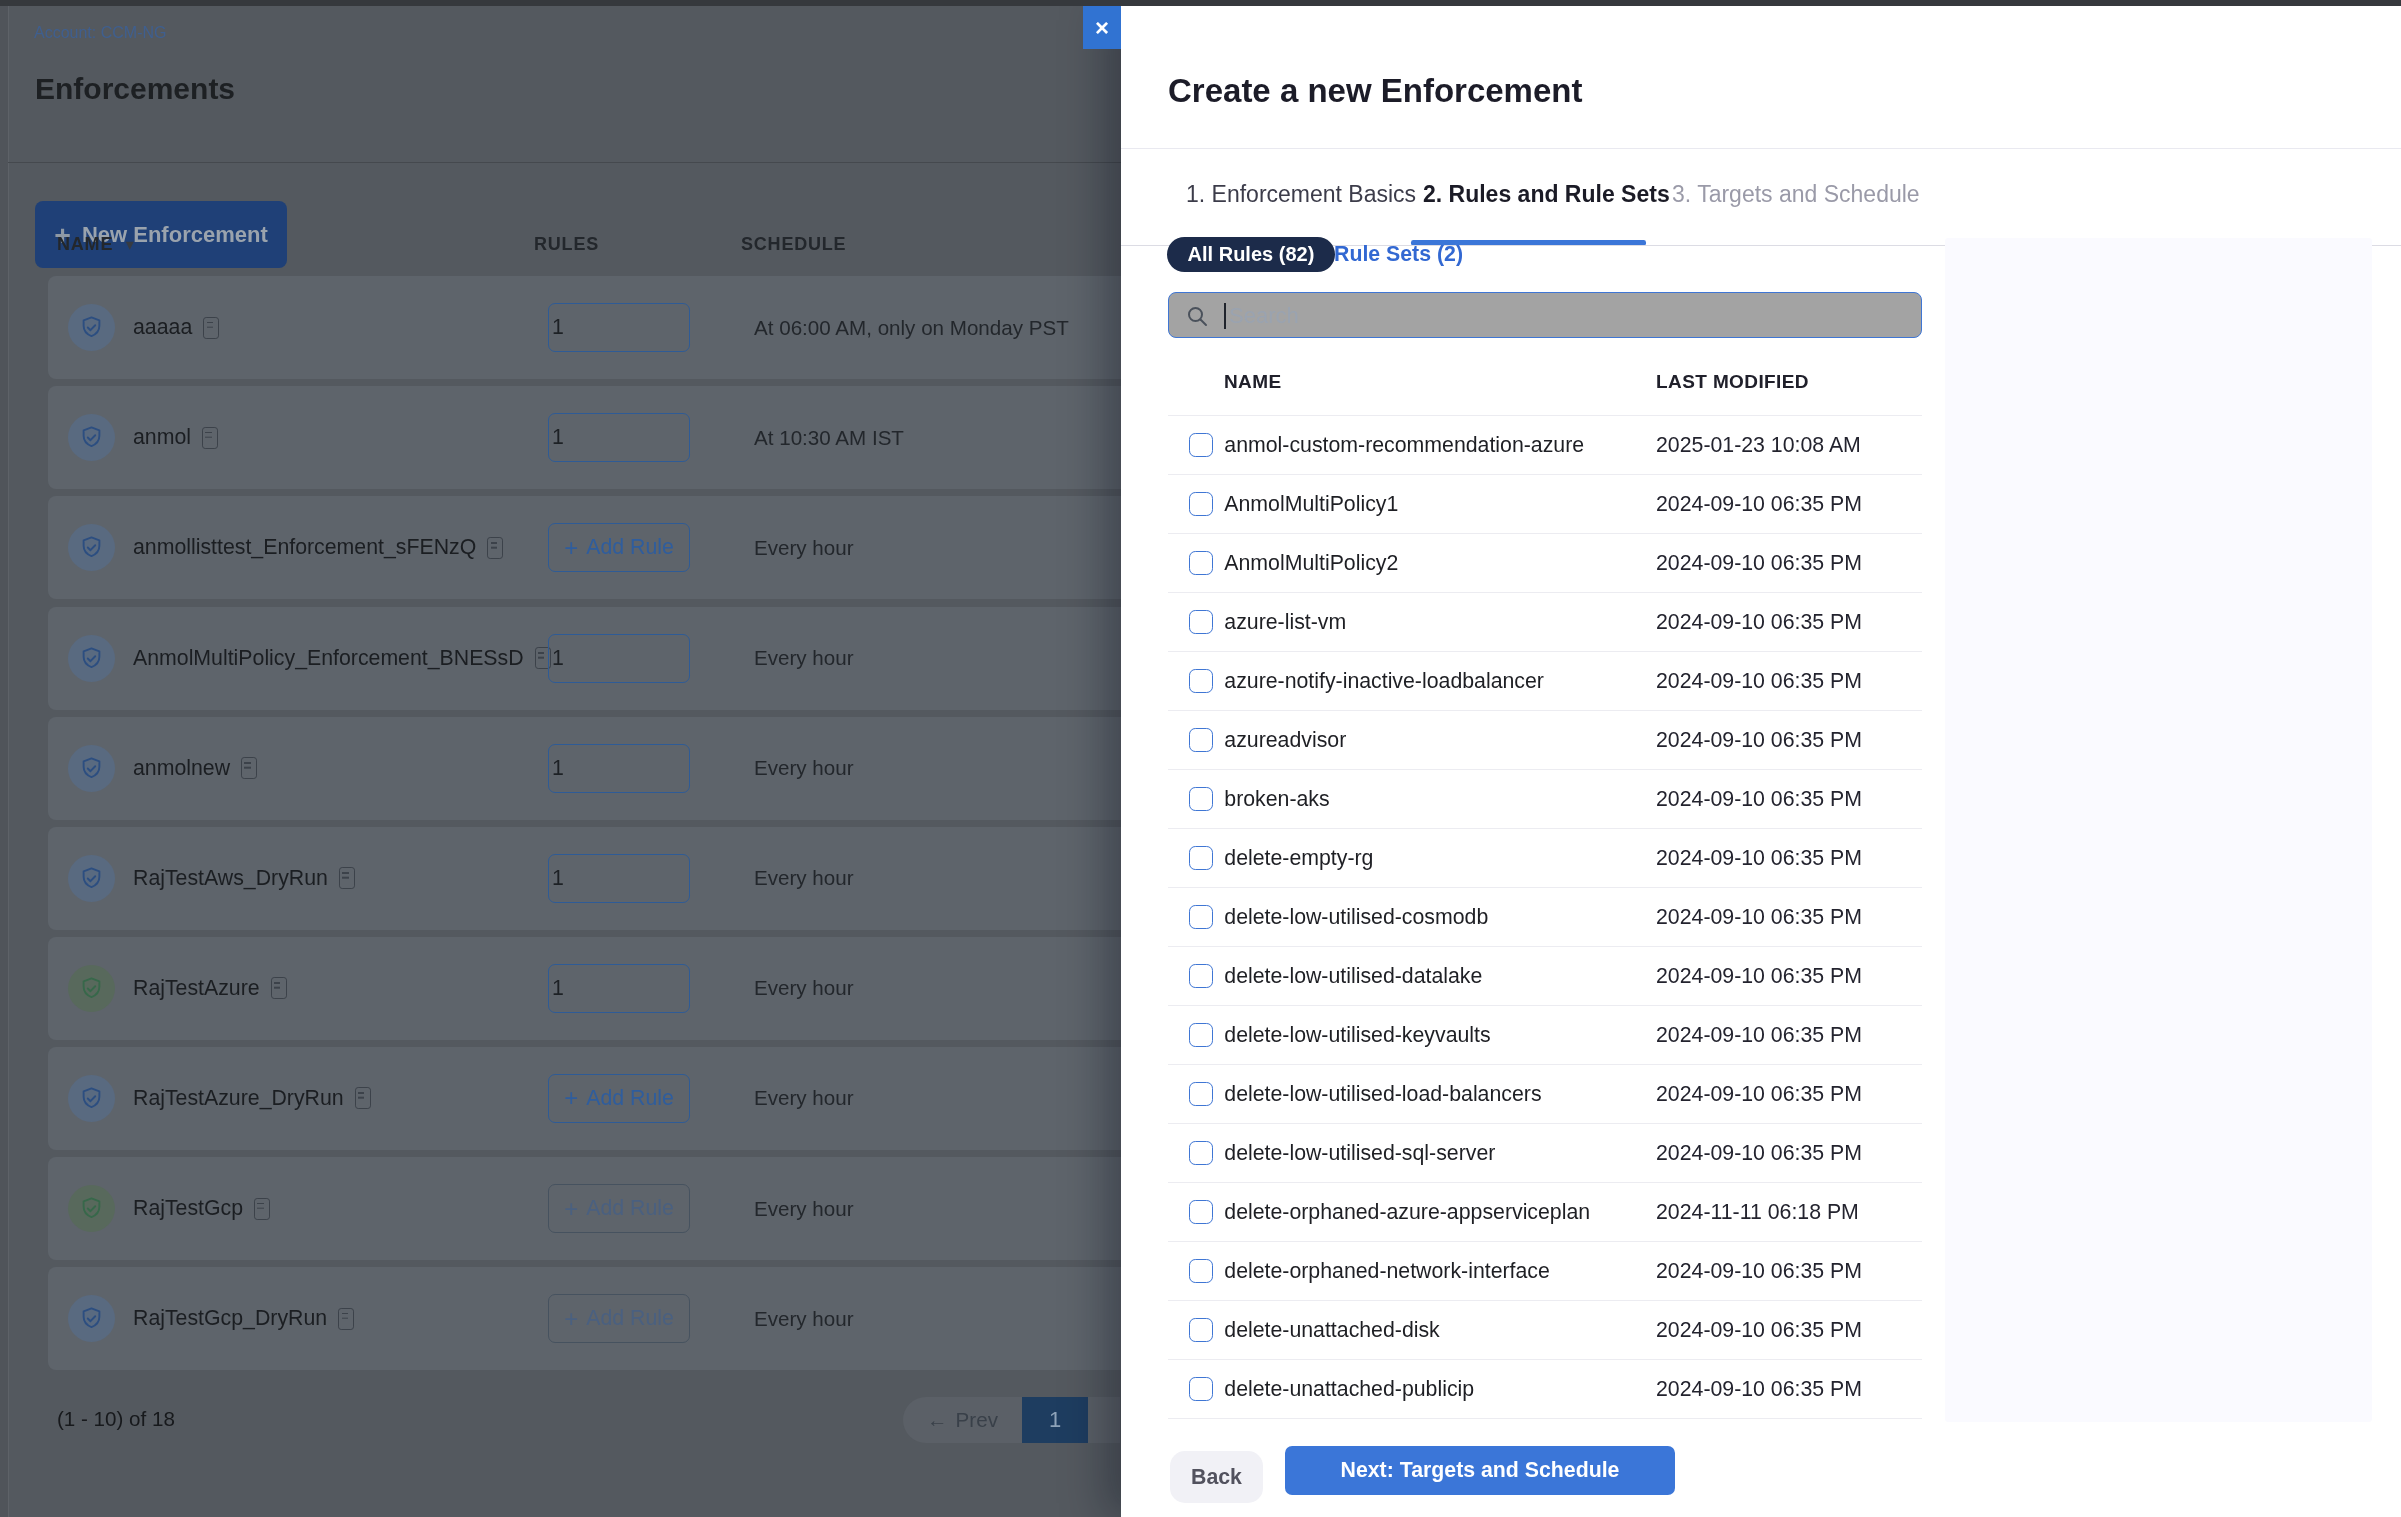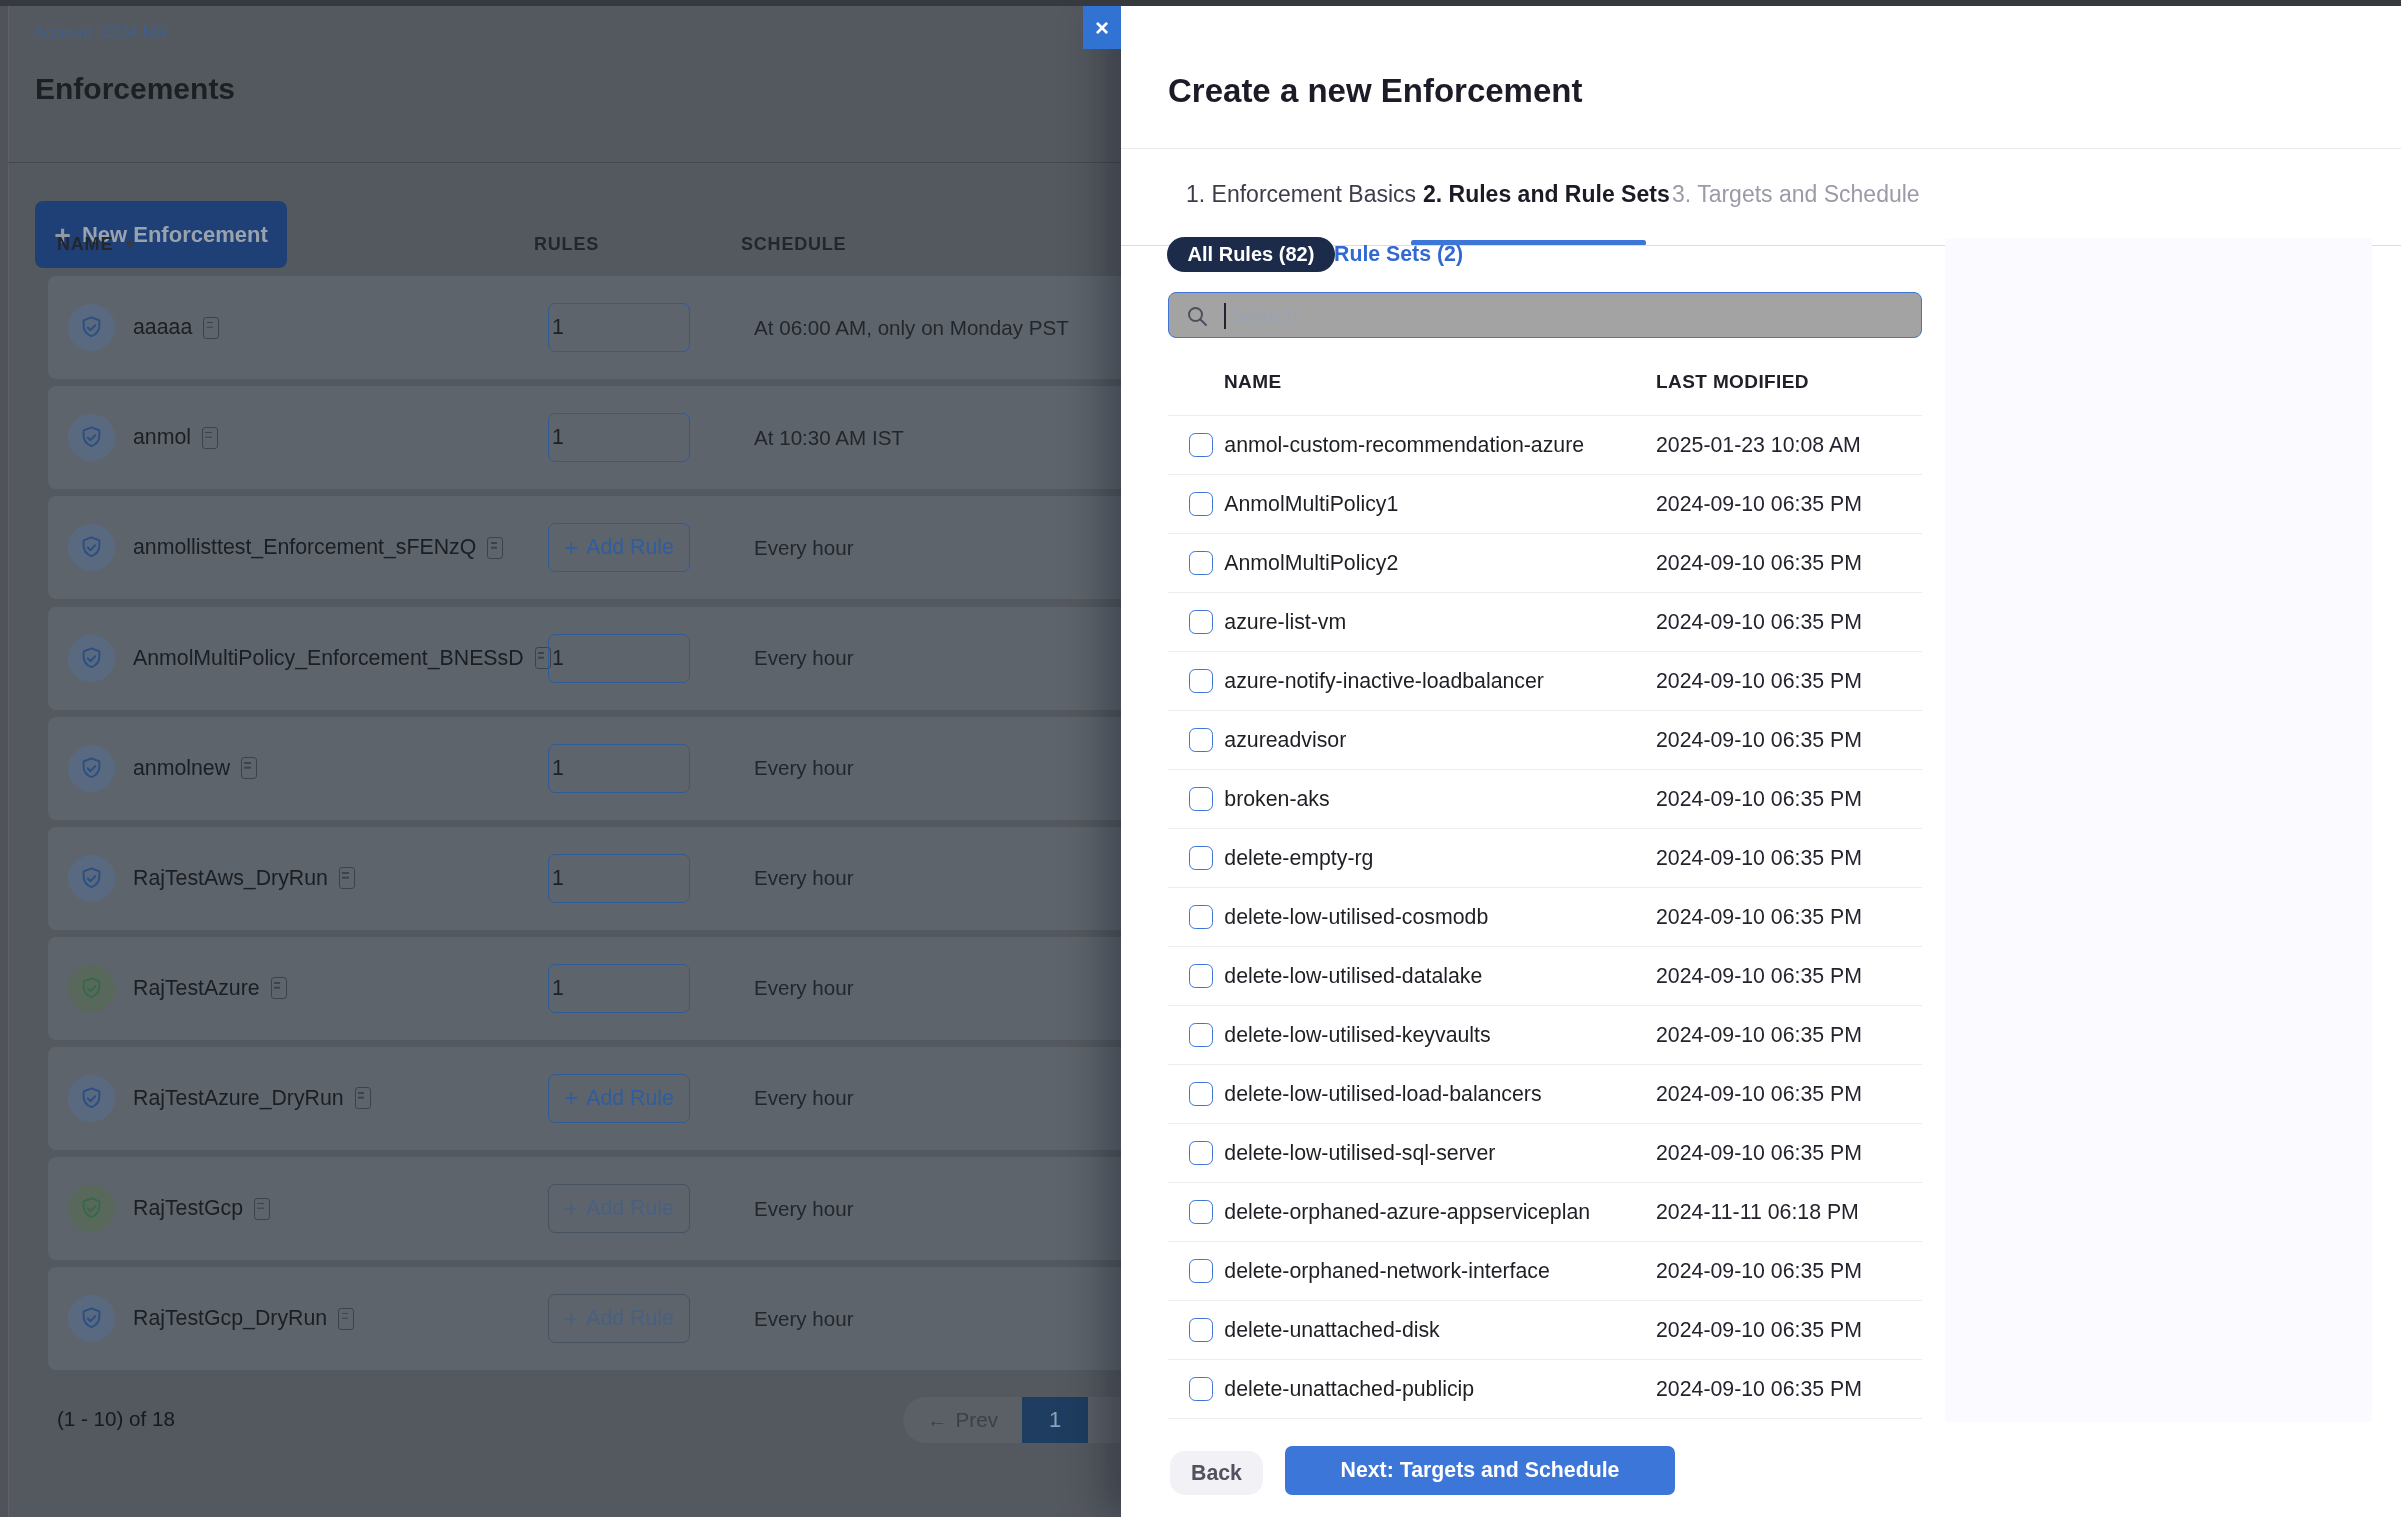--- a/index.html
+++ b/index.html
@@ -75,21 +75,21 @@
   .search-input::placeholder{color:#9aa3b0;}
   .dl-head{position:absolute;top:365px;font-size:19px;font-weight:bold;letter-spacing:0.4px;color:#20202b;}
   .dl-head.name{left:103px;} .dl-head.mod{left:535px;}
   .rule-rows{position:absolute;left:47px;top:409px;width:754px;border-top:0.8px solid #ececf1;}
   .rrow{position:relative;height:58px;border-bottom:0.8px solid #ececf1;display:flex;align-items:center;}
   .rrow .cb{width:24px;height:24px;margin-left:21.3px;border:1.6px solid #3f76d4;border-radius:6.3px;background:#ffffff;
         box-sizing:border-box;cursor:pointer;flex:none;}
   .rrow .rname{margin-left:11px;font-size:21.3px;color:#1e1f24;white-space:nowrap;}
   .rrow .rdate{position:absolute;left:488px;font-size:21.3px;color:#23232e;white-space:nowrap;}
   .light-panel{position:absolute;left:824px;top:232px;width:427px;height:1184px;background:#fafaff;border-radius:3.2px;}
-  .back-btn{position:absolute;left:49px;top:1445px;width:93px;height:44px;background:#f1f1f6;border:none;
+  .back-btn{position:absolute;left:49px;top:1445px;width:93px;height:52px;background:#f1f1f6;border:none;
         border-radius:15px;font-size:21.3px;font-weight:bold;color:#52525e;cursor:pointer;font-family:inherit;}
   .next-btn{position:absolute;left:164px;top:1440px;width:390px;height:49px;background:#3b76d8;border:none;
         border-radius:7.1px;font-size:21.3px;font-weight:bold;color:#ffffff;cursor:pointer;font-family:inherit;}
 </style>
 </head>
 <body>
 
 <div class="stage">
   <div class="top-strip"></div>
 

